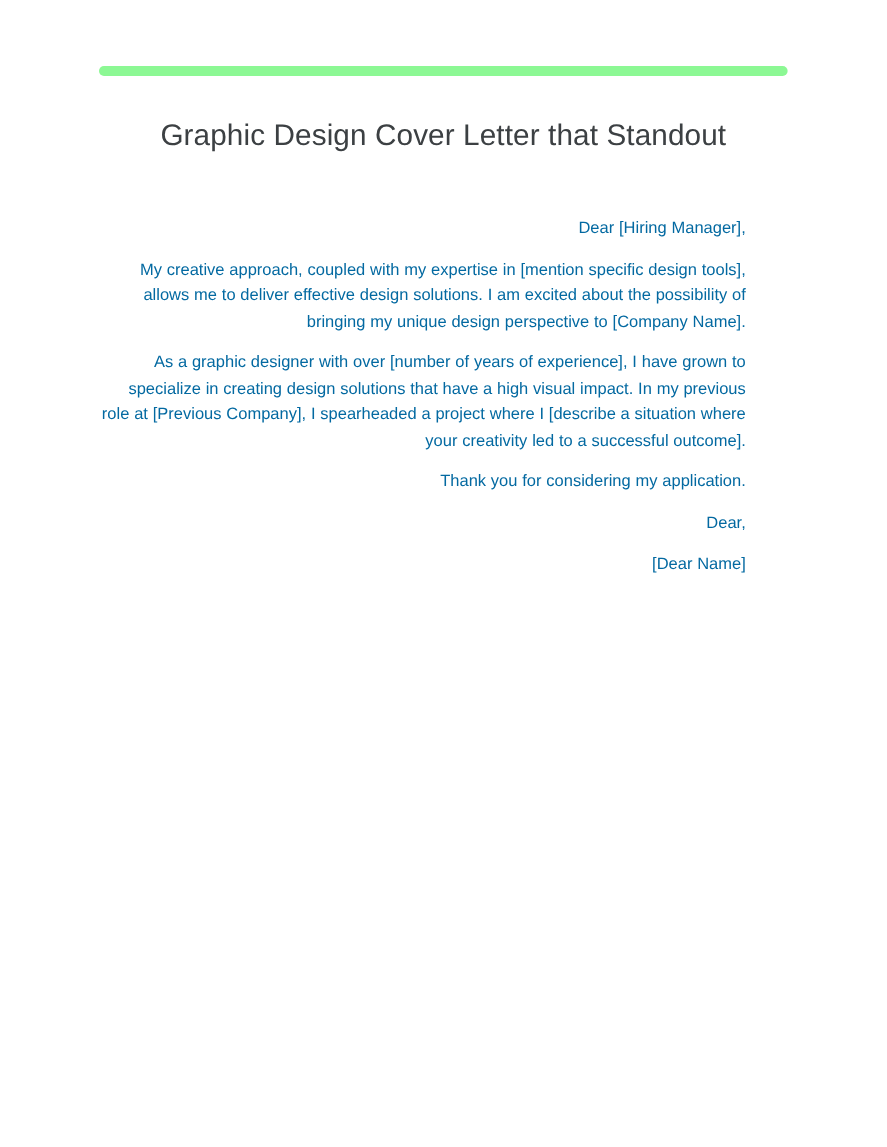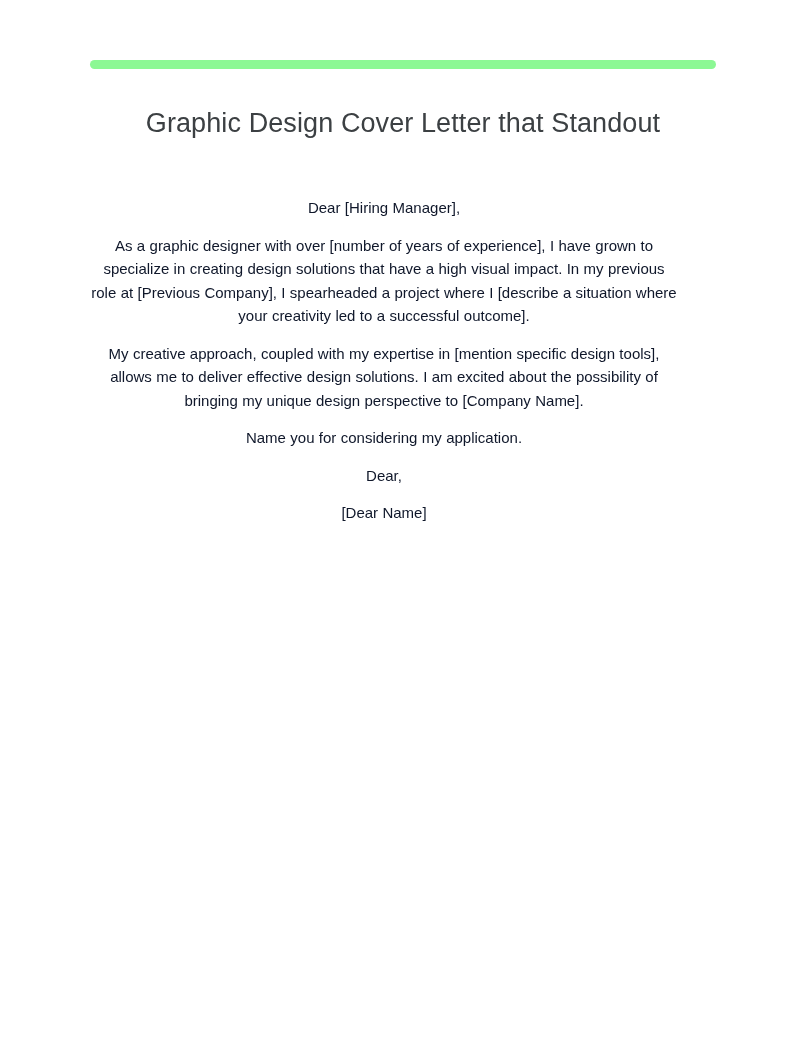--- a/index.html
+++ b/index.html
@@ -56,40 +56,40 @@
     position: absolute;
     left: 90px;
     top: 196px;
     width: 588px;
   }
 
   .letter-paragraph {
     margin: 0 0 14px 0;
     font-size: 15px;
     line-height: 23.5px;
-    color: #0f172a;
-    text-align: center;
+    color: #0369a1;
+    text-align: right;
     word-spacing: 0.2px;
   }
 
   .letter-paragraph:last-child {
     margin-bottom: 0;
   }
 </style>
 </head>
 <body>
 
 <div class="page">
 
   <div class="accent-rule"></div>
 
   <h1 class="doc-title">Graphic Design Cover Letter that Standout</h1>
 
   <div class="letter-body">
     <p class="letter-paragraph">Dear [Hiring Manager],</p>
+    <p class="letter-paragraph">My creative approach, coupled with my expertise in [mention specific design tools], allows me to deliver effective design solutions. I am excited about the possibility of bringing my unique design perspective to [Company Name].</p>
     <p class="letter-paragraph">As a graphic designer with over [number of years of experience], I have grown to specialize in creating design solutions that have a high visual impact. In my previous role at [Previous Company], I spearheaded a project where I [describe a situation where your creativity led to a successful outcome].</p>
-    <p class="letter-paragraph">My creative approach, coupled with my expertise in [mention specific design tools], allows me to deliver effective design solutions. I am excited about the possibility of bringing my unique design perspective to [Company Name].</p>
-    <p class="letter-paragraph">Name you for considering my application.</p>
+    <p class="letter-paragraph">Thank you for considering my application.</p>
     <p class="letter-paragraph">Dear,</p>
     <p class="letter-paragraph">[Dear Name]</p>
   </div>
 
 </div>
 
 </body></html>

